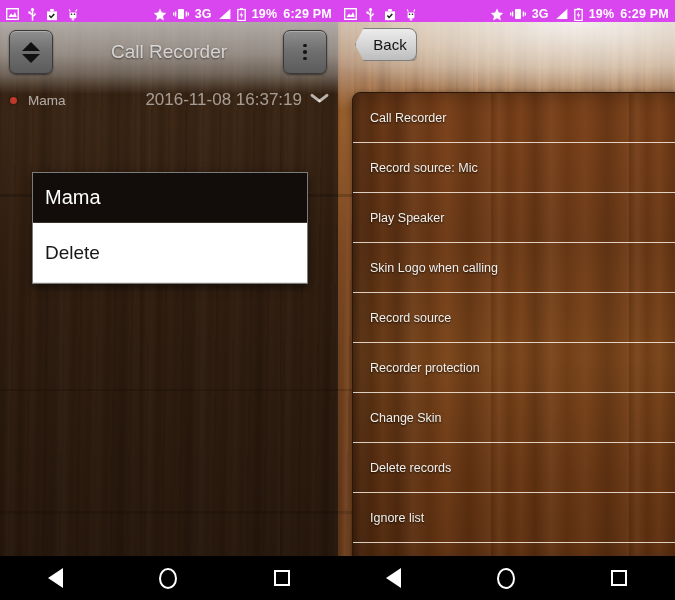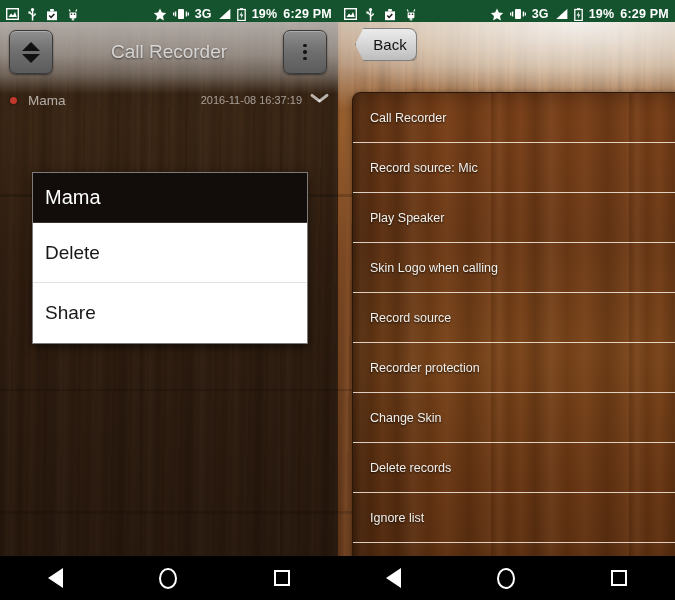--- a/index.html
+++ b/index.html
@@ -8,21 +8,21 @@
 
   .screen { position:relative; width:675px; height:600px; }
 
   
   .panel { position:absolute; top:0; width:338px; height:600px; overflow:hidden; }
   .panel.left  { left:0; }
   .panel.right { left:338px; width:337px; }
 
   
   .statusbar {
-    position:relative; height:28px; background:#14532d; color:#fff;
+    position:relative; height:28px; background:#d946ef; color:#fff;
     display:flex; align-items:center; padding:0 6px; font-size:12.5px;
     font-weight:bold; letter-spacing:.2px;
   }
   .sb-left { display:flex; align-items:center; gap:9px; }
   .sb-right { margin-left:auto; display:flex; align-items:center; gap:6px; }
   .sb-ico { display:inline-block; line-height:0; }
   .sb-txt { font-size:12.5px; font-weight:bold; }
 
   
   .wood {
@@ -82,21 +82,21 @@
   .tri-down { width:0;height:0;border-left:9px solid transparent;border-right:9px solid transparent;border-top:9px solid #111; }
   .dot3 { width:3.5px;height:3.5px;border-radius:50%;background:#151515; }
 
   
   .rec-row {
     position:absolute; left:0; top:82px; width:100%; height:36px;
     display:flex; align-items:center; padding:0 10px;
   }
   .rec-dot { width:7px;height:7px;border-radius:50%;background:#c0392b; box-shadow:0 0 3px rgba(0,0,0,.6); margin-right:11px; }
   .rec-name { font-size:13.5px; color:rgba(255,255,255,.62); }
-  .rec-time { margin-left:auto; font-size:11px; color:rgba(255,255,255,.55); margin-right:26px; }
+  .rec-time { margin-left:auto; font-size:17px; color:rgba(255,255,255,.55); margin-right:26px; }
   .chev-down {
     position:absolute; right:10px; top:11px; width:17px; height:10px;
   }
   .chev-down::before, .chev-down::after{
     content:""; position:absolute; top:0; width:12px; height:2.6px; background:rgba(255,255,255,.66); border-radius:2px;
   }
   .chev-down::before { left:0; transform:rotate(38deg); transform-origin:left center; }
   .chev-down::after  { right:0; transform:rotate(-38deg); transform-origin:right center; }
 
   
@@ -259,21 +259,20 @@
       <span class="rec-name">Mama</span>
       <span class="rec-time">2016-11-08 16:37:19</span>
       <span class="chev-down"></span>
     </div>
 
     <div class="dialog">
       <div class="dlg-head">
         <span class="dlg-title">Mama</span>
       </div>
       <div class="dlg-item">Delete</div>
-      <div class="dlg-item last">Share</div>
     </div>
 
     <div class="navbar">
       <span class="nav-back"></span>
       <span class="nav-home"></span>
       <span class="nav-recent"></span>
     </div>
   </div>
 
   <div class="panel right">

